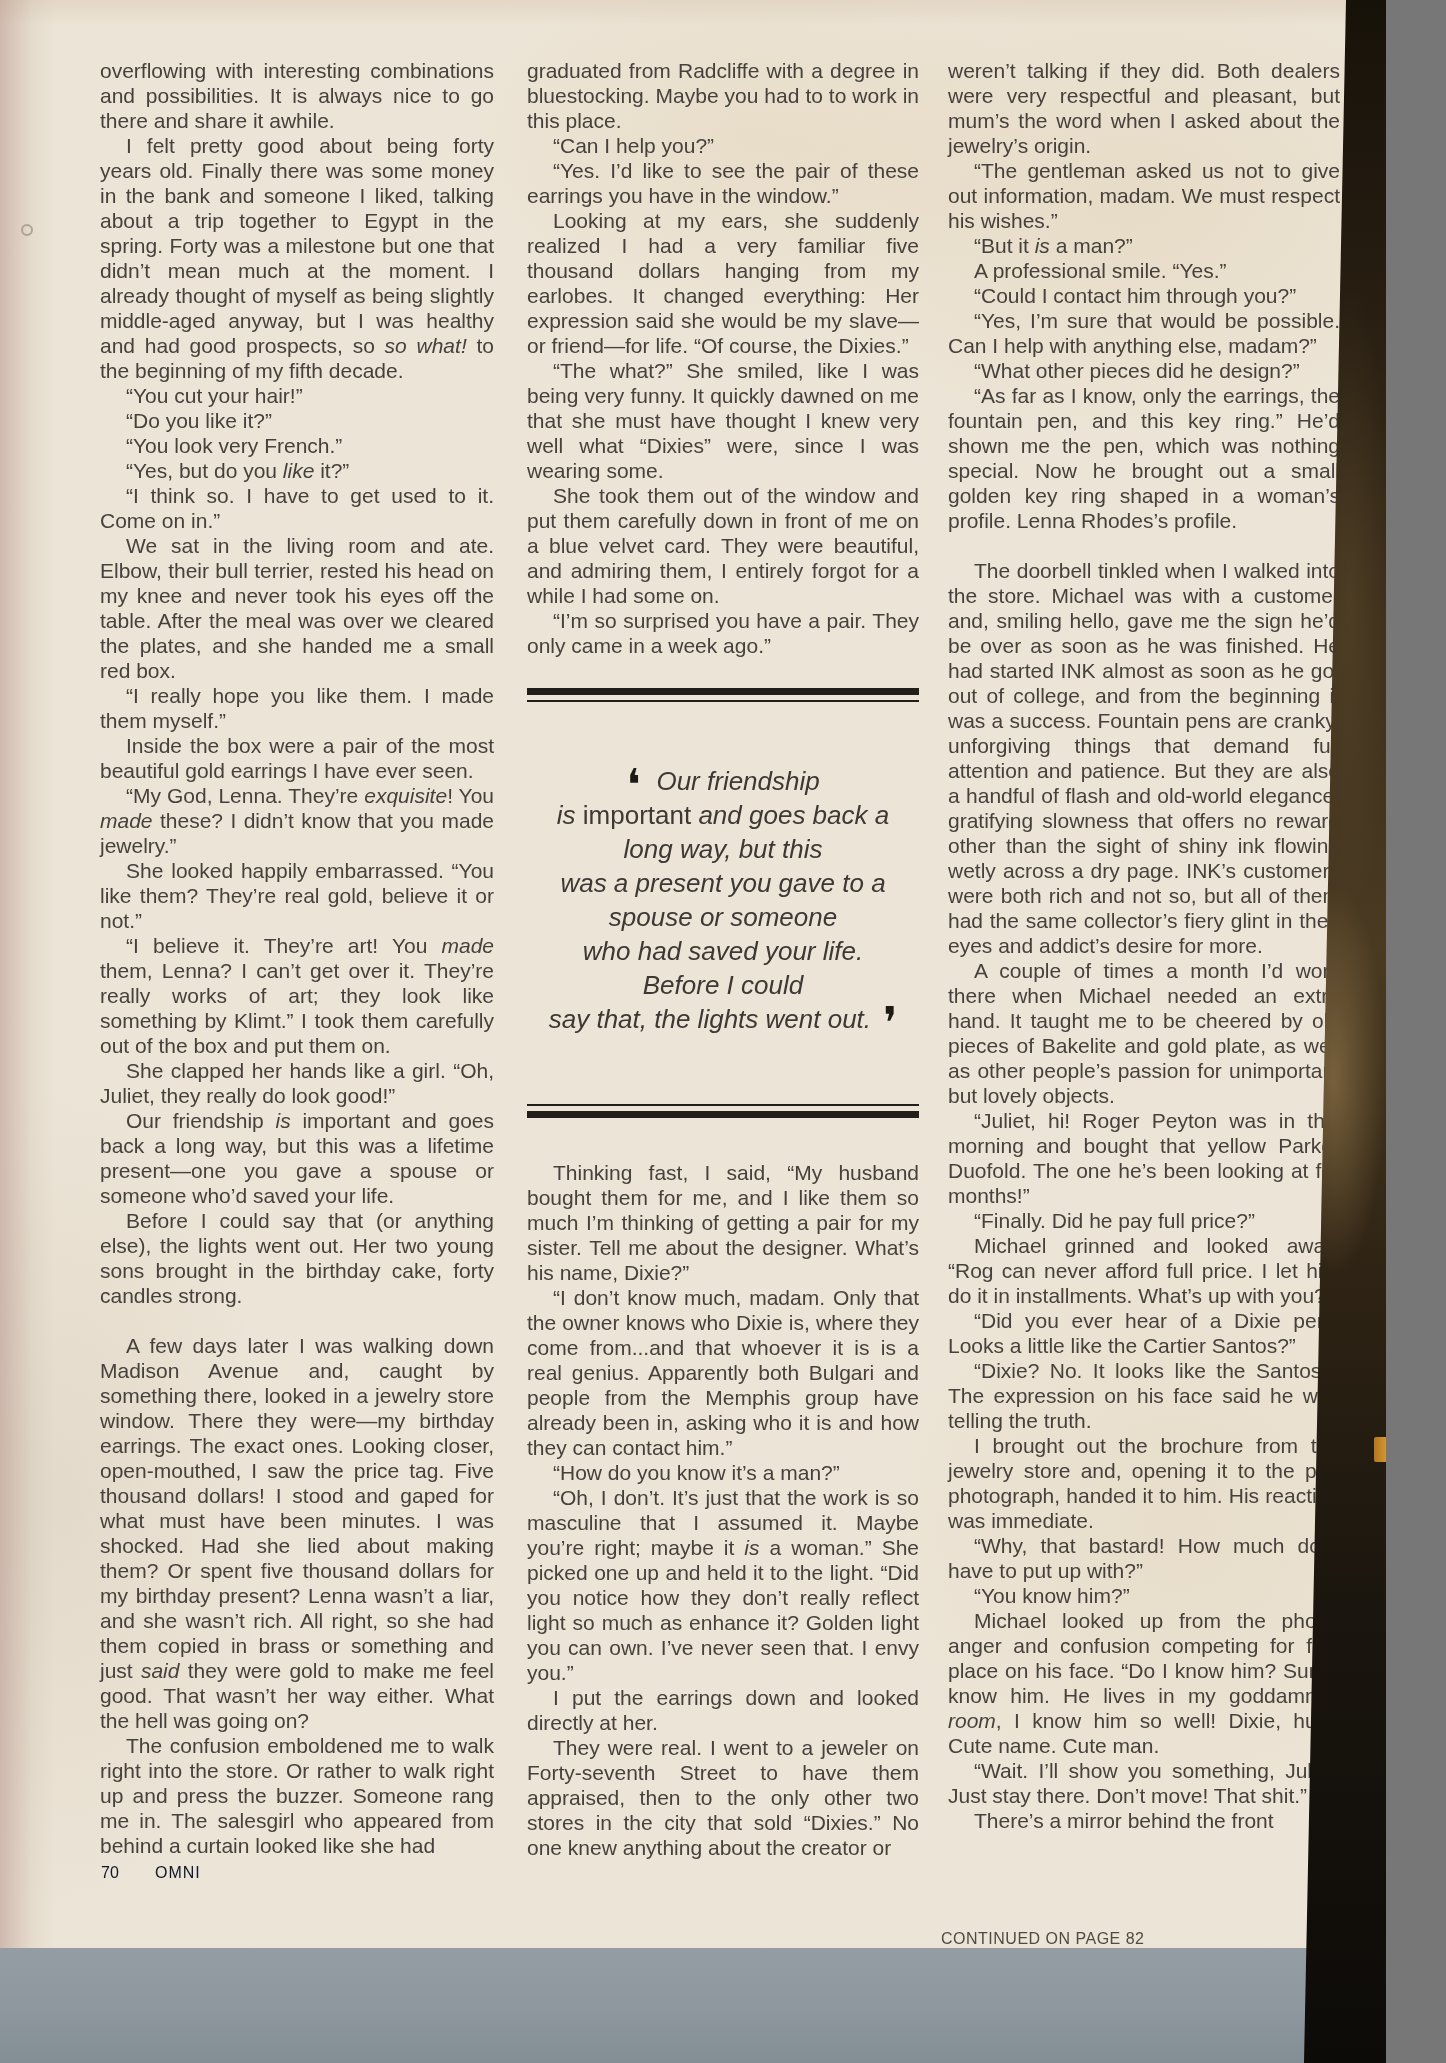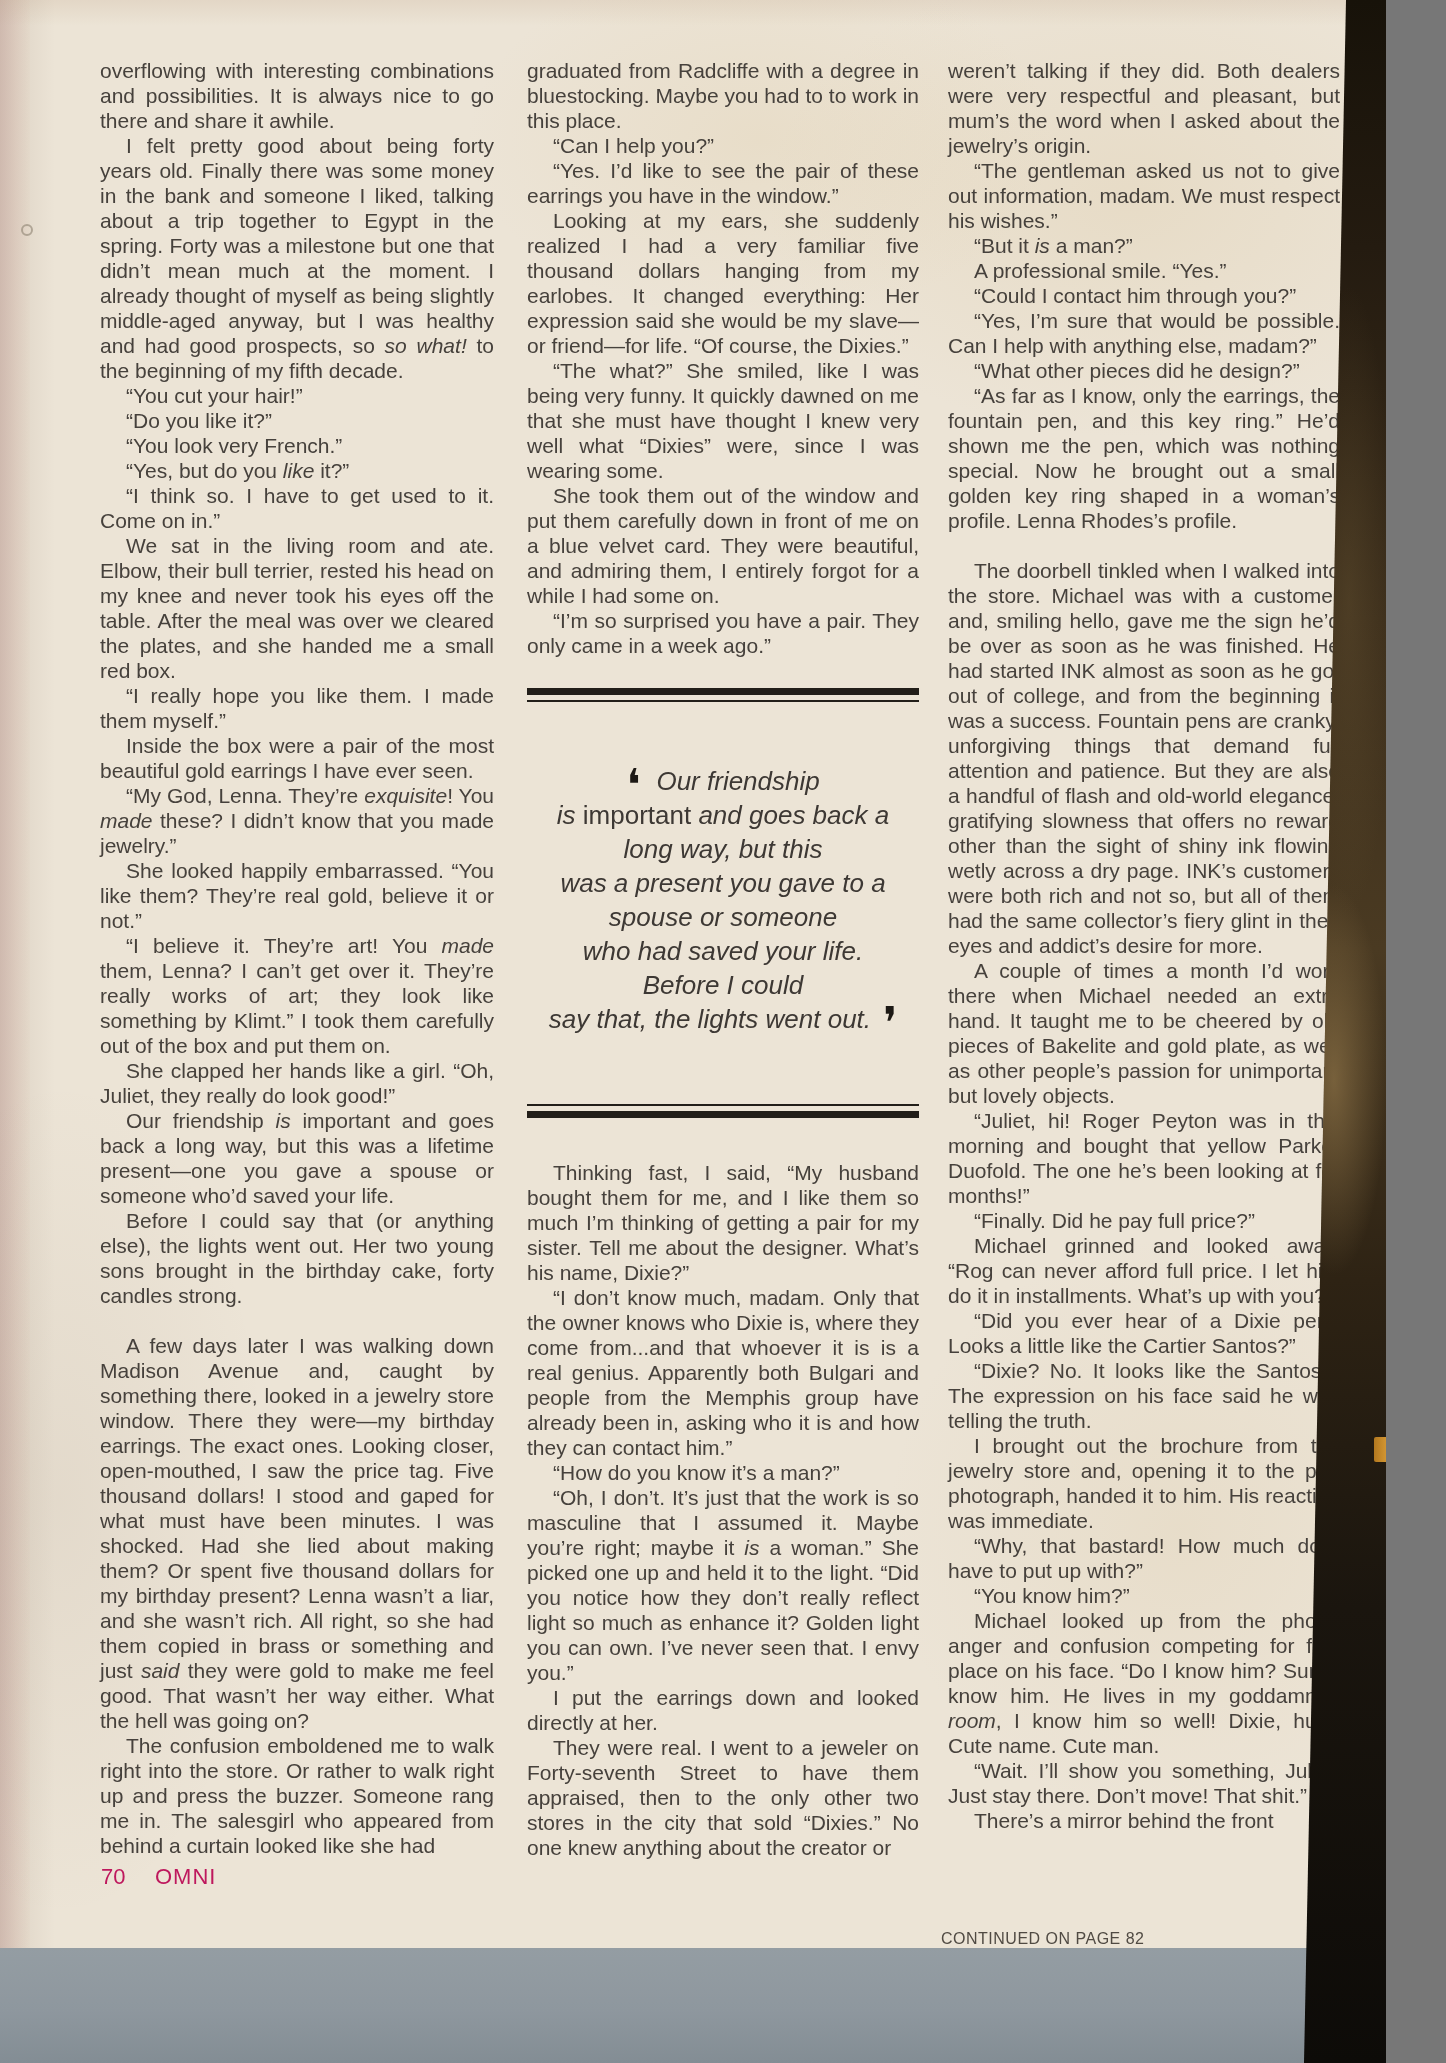--- a/index.html
+++ b/index.html
@@ -44,21 +44,21 @@
   .rule.bottom{margin-top:68px;}
   
   .quote{margin-top:62px;text-align:center;font-style:italic;
     font-size:26px;line-height:34px;color:#3d3834;text-indent:0;}
   .quote .qline{text-align:center;}
   .quote em{font-style:normal;}
   .qmark{font-style:normal;font-size:44px;line-height:0;vertical-align:-10px;color:#1d1915;}
   .qmark.open{margin-right:16px;}
   .qmark.close{margin-left:12px;}
   
-  .footer{position:absolute;font-size:22px;color:#be185d;}
+  .footer{position:absolute;font-size:16px;color:#0f172a;}
   .f-pagenum{left:101px;top:1864px;}
   .f-mag{left:155px;top:1864px;letter-spacing:1px;}
   .f-continued{left:941px;top:1930px;font-size:16px;letter-spacing:.5px;color:#504a43;}
   
   .bottom-band{position:absolute;left:0;top:1948px;width:100%;height:115px;
     background:linear-gradient(180deg,#949da3 0,var(--band-gray) 55%,#838d94 100%);}
   
   .binding{position:absolute;top:0;right:0;width:82px;height:100%;
     clip-path:polygon(42px 0,82px 0,82px 100%,0 100%);
     background:

